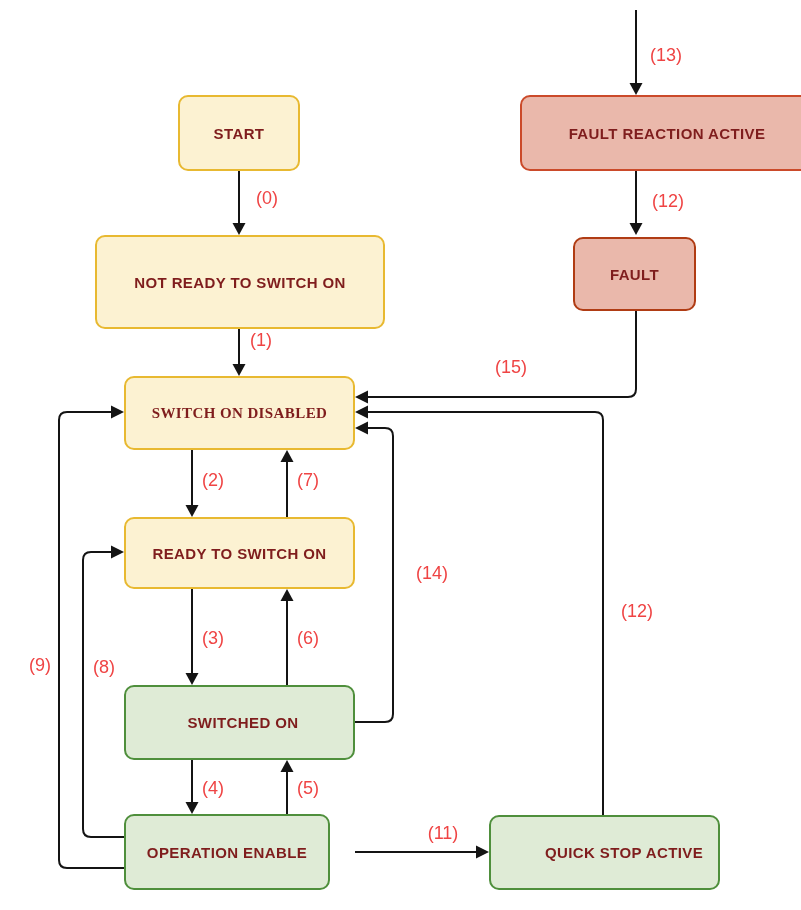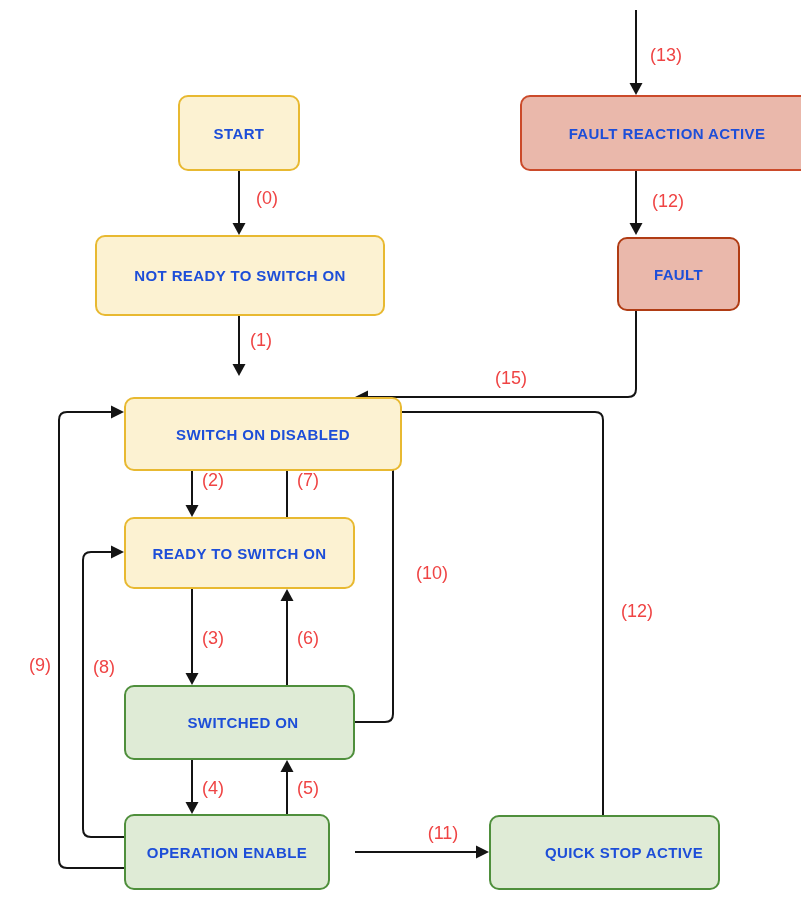--- a/index.html
+++ b/index.html
@@ -16,26 +16,26 @@
   .state{
     position:absolute;
     box-sizing:border-box;
     display:flex;align-items:center;justify-content:center;
     text-align:center;
     border-radius:10px;
     border:2.5px solid;
     font-weight:bold;
     font-size:15px;
     letter-spacing:0.4px;
-    color:#1d4ed8;
+    color:#7f1d1d;
     padding:0 8px;
   }
   .state.yellow{background:#fcf2d2;border-color:#e8b931;}
   .state.red-light{background:#eab8ab;border-color:#cb4a2a;}
-  .state.red-dark{background:#eab8ab;border-color:#b03c14;margin-left:44px;}
+  .state.red-dark{background:#eab8ab;border-color:#b03c14;}
   .state.green{background:#dfebd6;border-color:#4f8f3c;}
   .tlabel{
     position:absolute;
     transform:translate(-50%,-50%);
     font-size:18px;
     color:#ef4444;
     white-space:nowrap;
   }
 </style>
 </head>
@@ -123,44 +123,44 @@
     <g>
       <path d="M636 311 V389 Q636 397 628 397 H368"></path>
       <polygon points="368,390.5 368,403.5 355,397"></polygon>
     </g>
   </svg>
 
   <div class="state yellow" style="left:178px;top:95px;width:122px;height:76px;">START</div>
 
   <div class="state red-light" style="left:488px;top:95px;width:294px;height:76px;margin-left:32px;">FAULT REACTION ACTIVE</div>
 
-  <div class="state yellow" style="left:95px;top:235px;width:290px;height:81px;">NOT READY TO SWITCH ON</div>
+  <div class="state yellow" style="left:95px;top:235px;width:290px;height:94px;">NOT READY TO SWITCH ON</div>
 
   <div class="state red-dark" style="left:573px;top:237px;width:123px;height:74px;">FAULT</div>
 
-  <div class="state yellow" style="left:124px;top:397px;width:278px;height:74px;">SWITCH ON DISABLED</div>
+  <div class="state yellow" style="left:124px;top:376px;width:231px;height:74px;font-family:Liberation Serif, serif;">SWITCH ON DISABLED</div>
 
   <div class="state yellow" style="left:124px;top:517px;width:231px;height:72px;">READY TO SWITCH ON</div>
 
   <div class="state green" style="left:124px;top:685px;width:231px;height:75px;padding-left:15px;">SWITCHED ON</div>
 
   <div class="state green" style="left:124px;top:814px;width:206px;height:76px;">OPERATION ENABLE</div>
 
   <div class="state green" style="left:489px;top:815px;width:231px;height:75px;padding-left:47px;">QUICK STOP ACTIVE</div>
 
   <div class="tlabel" style="left:267px;top:198px;">(0)</div>
   <div class="tlabel" style="left:261px;top:340px;">(1)</div>
   <div class="tlabel" style="left:213px;top:480px;">(2)</div>
   <div class="tlabel" style="left:213px;top:638px;">(3)</div>
   <div class="tlabel" style="left:213px;top:788px;">(4)</div>
   <div class="tlabel" style="left:308px;top:788px;">(5)</div>
   <div class="tlabel" style="left:308px;top:638px;">(6)</div>
   <div class="tlabel" style="left:308px;top:480px;">(7)</div>
   <div class="tlabel" style="left:104px;top:667px;">(8)</div>
   <div class="tlabel" style="left:40px;top:665px;">(9)</div>
-  <div class="tlabel" style="left:432px;top:573px;">(10)</div>
+  <div class="tlabel" style="left:432px;top:573px;">(14)</div>
   <div class="tlabel" style="left:422px;top:833px;margin-left:21px;">(11)</div>
   <div class="tlabel" style="left:637px;top:611px;">(12)</div>
   <div class="tlabel" style="left:666px;top:55px;">(13)</div>
   <div class="tlabel" style="left:668px;top:201px;">(12)</div>
-  <div class="tlabel" style="left:511px;top:378px;">(15)</div>
+  <div class="tlabel" style="left:511px;top:367px;">(15)</div>
 
 </div>
 
 </body></html>

